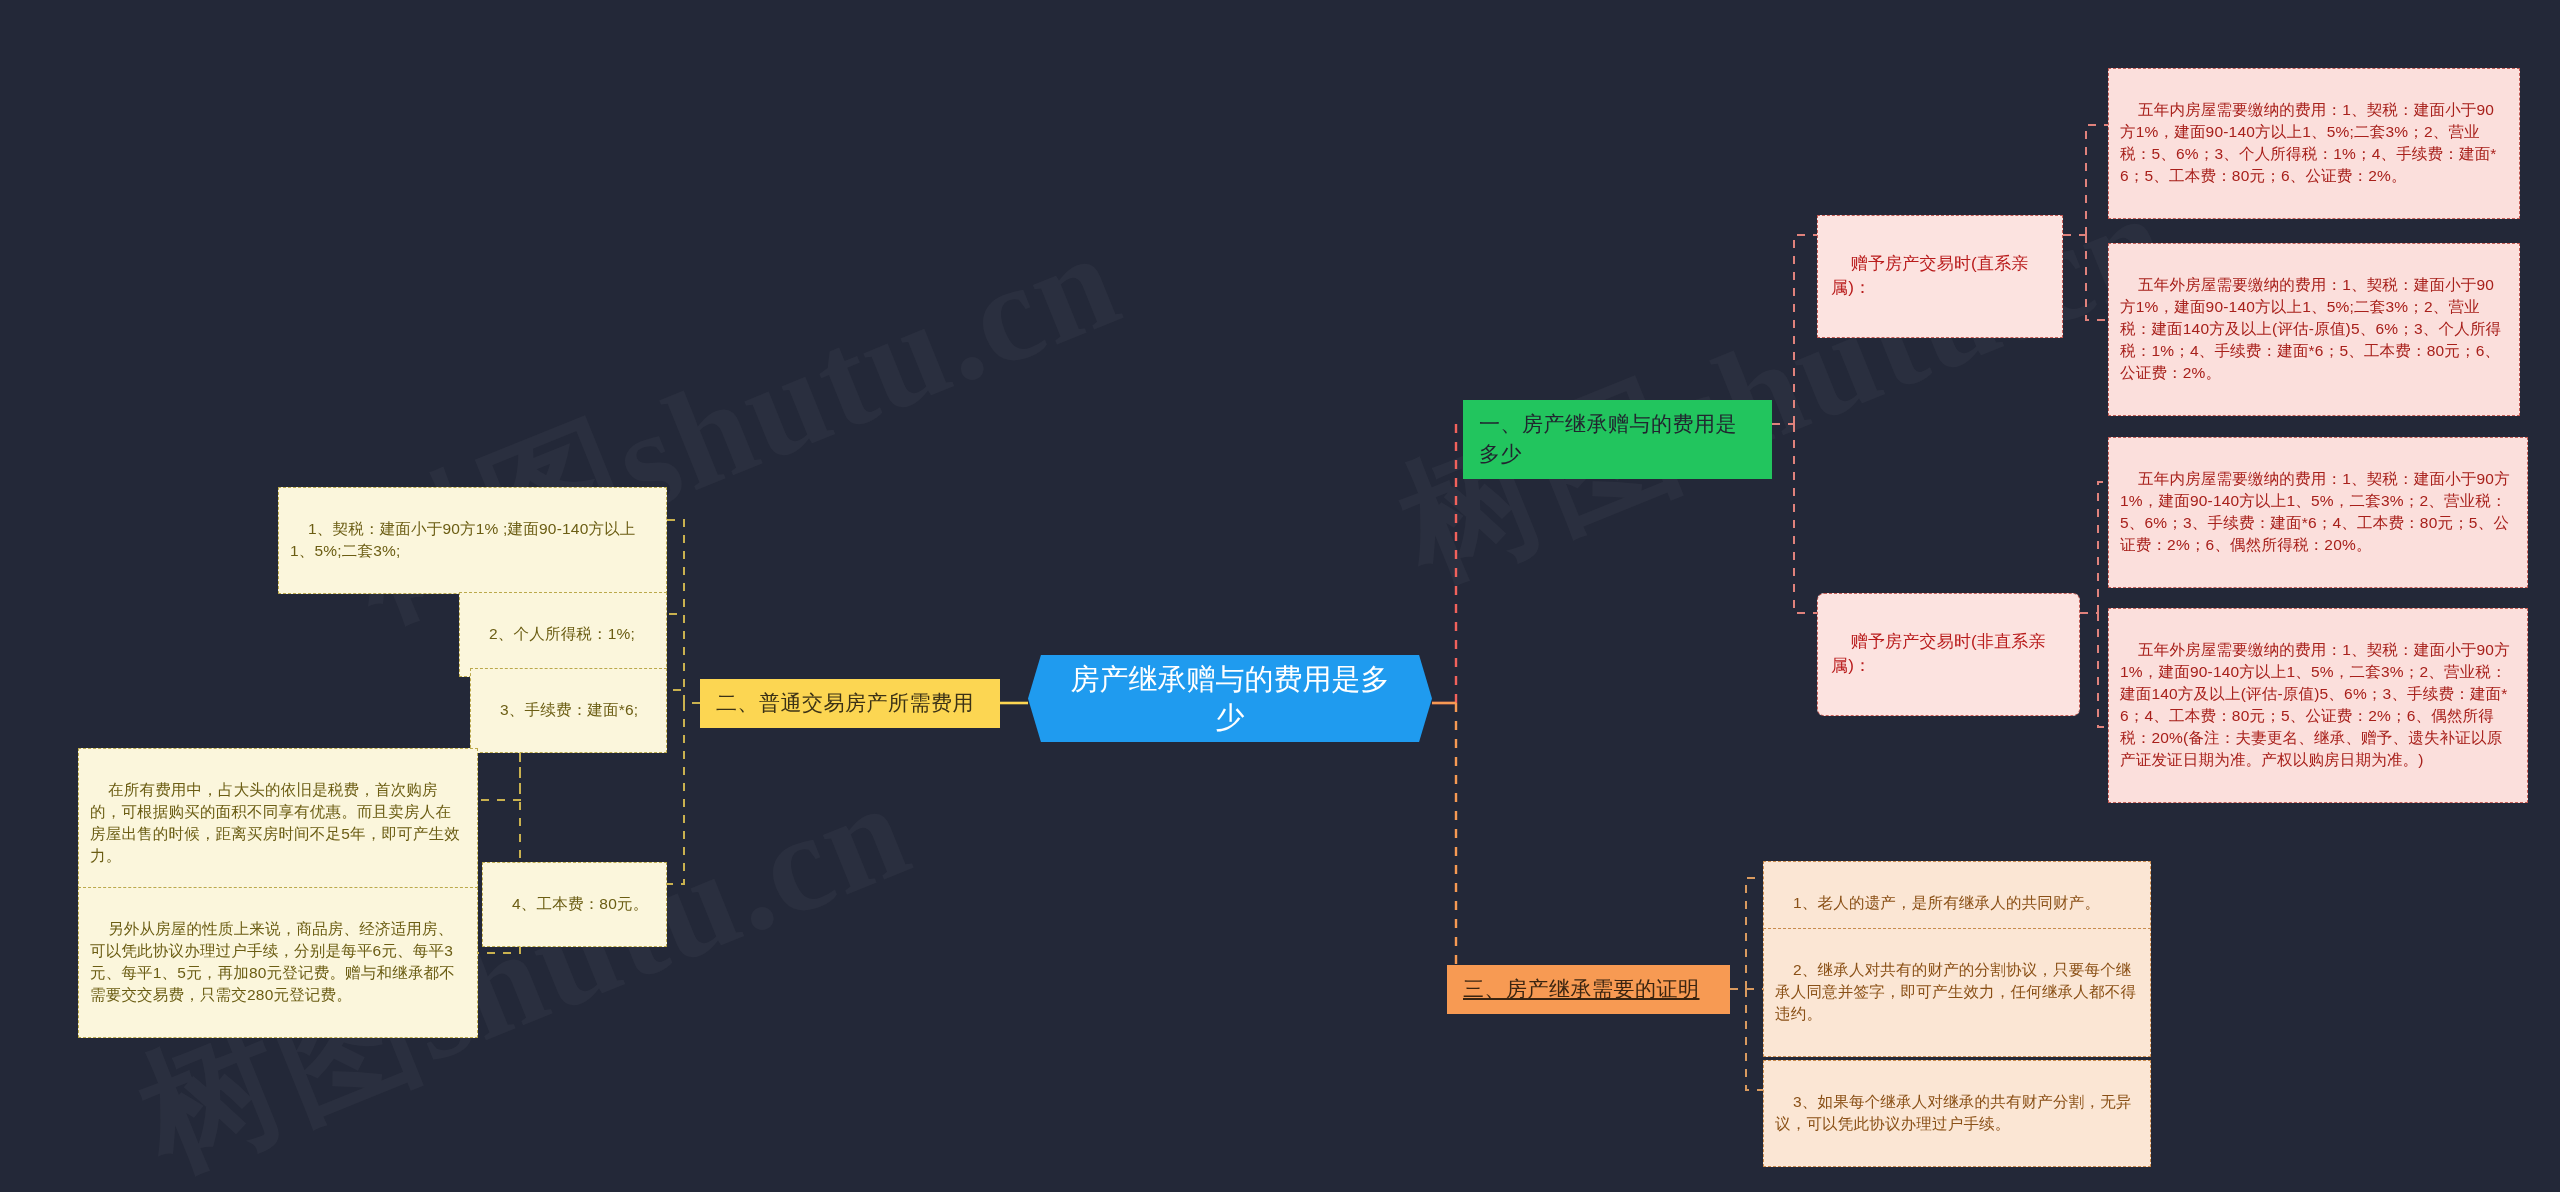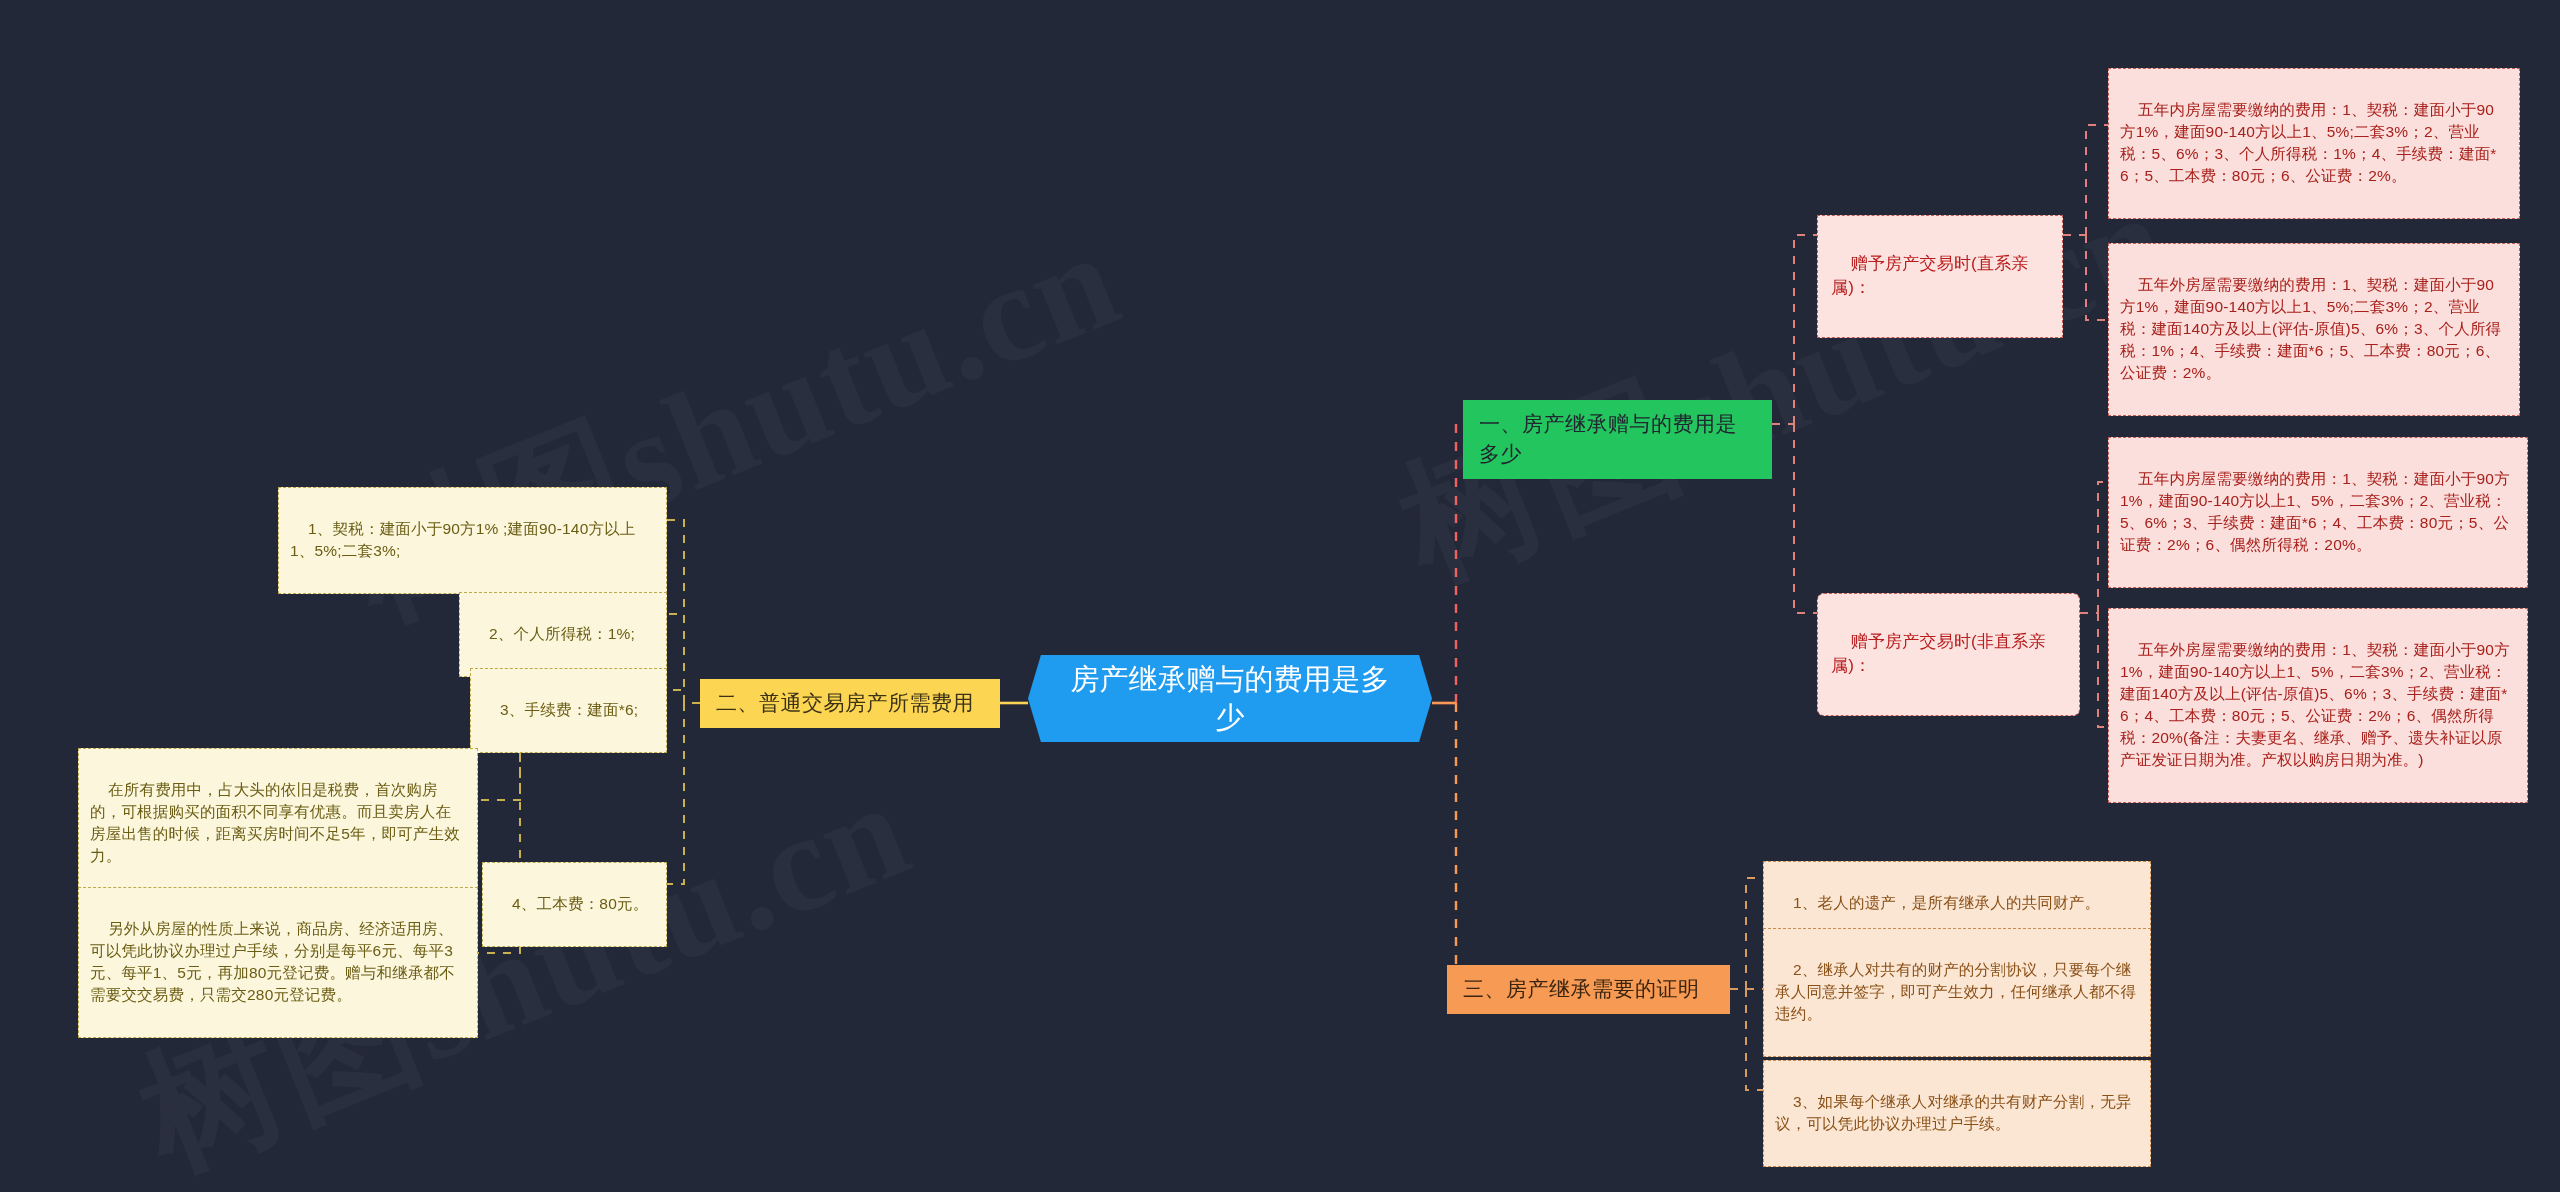--- a/index.html
+++ b/index.html
@@ -68,21 +68,21 @@
   
   .branch {
     font-size: 21px;
     padding: 9px 16px 10px 16px;
     display: flex;
     align-items: center;
     letter-spacing: 0.5px;
   }
   .branch-red    { background: #22c55e; color: #21252f; }
   .branch-yellow { background: #fcd652; color: #3b3216; }
-  .branch-orange { background: #f79a53; color: #3a2410; }
+  .branch-orange { background: #f79a53; color: #3a2410; text-decoration: underline; }
 
   
   .leaf {
     font-size: 15.5px;
     padding: 8px 11px 9px 11px;
     border: 1.6px dashed;
     letter-spacing: 0.2px;
   }
   .leaf-pink {
     background: #fbdfdc;

